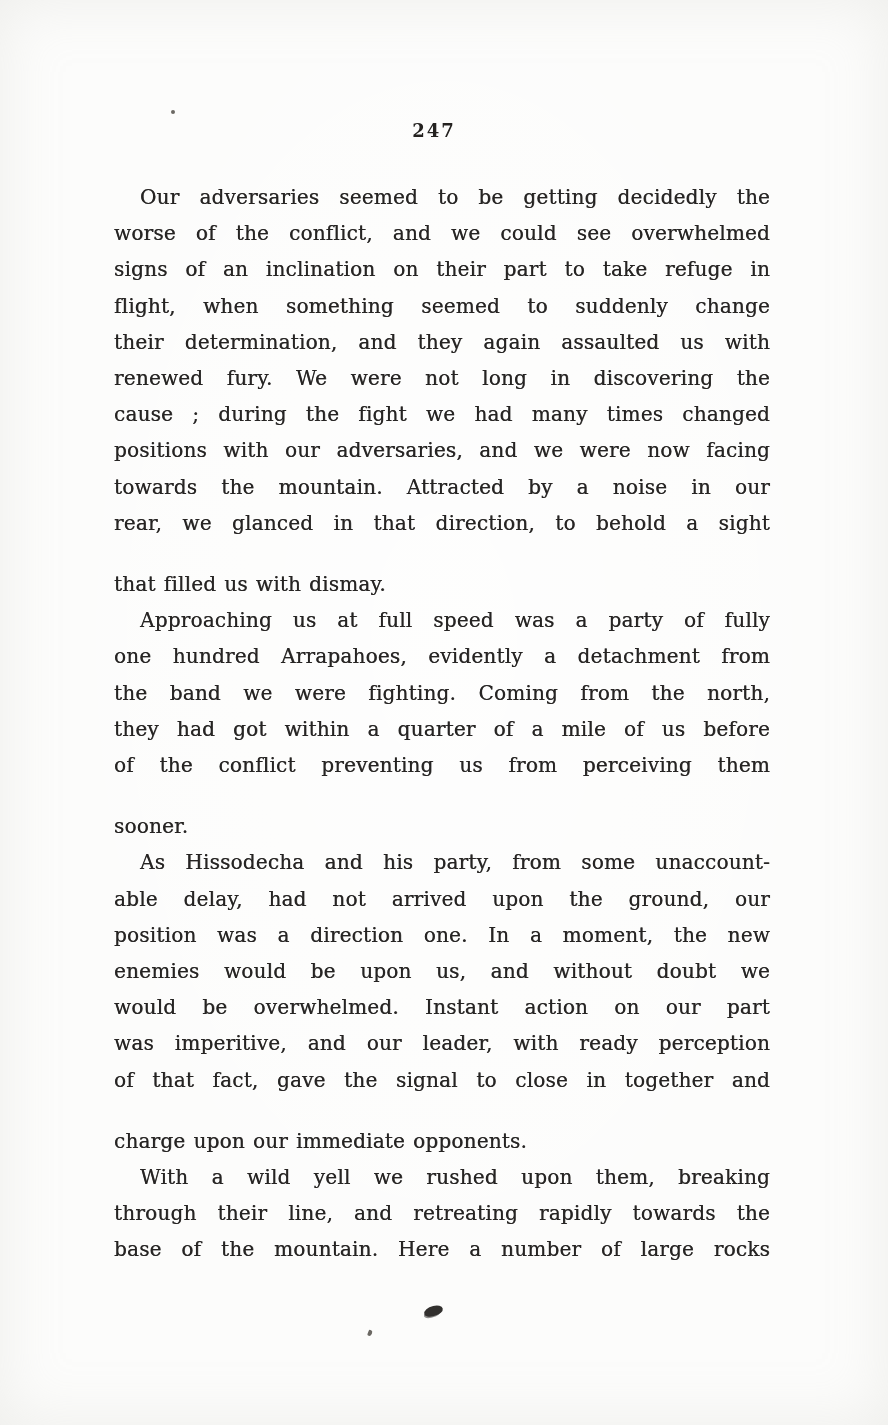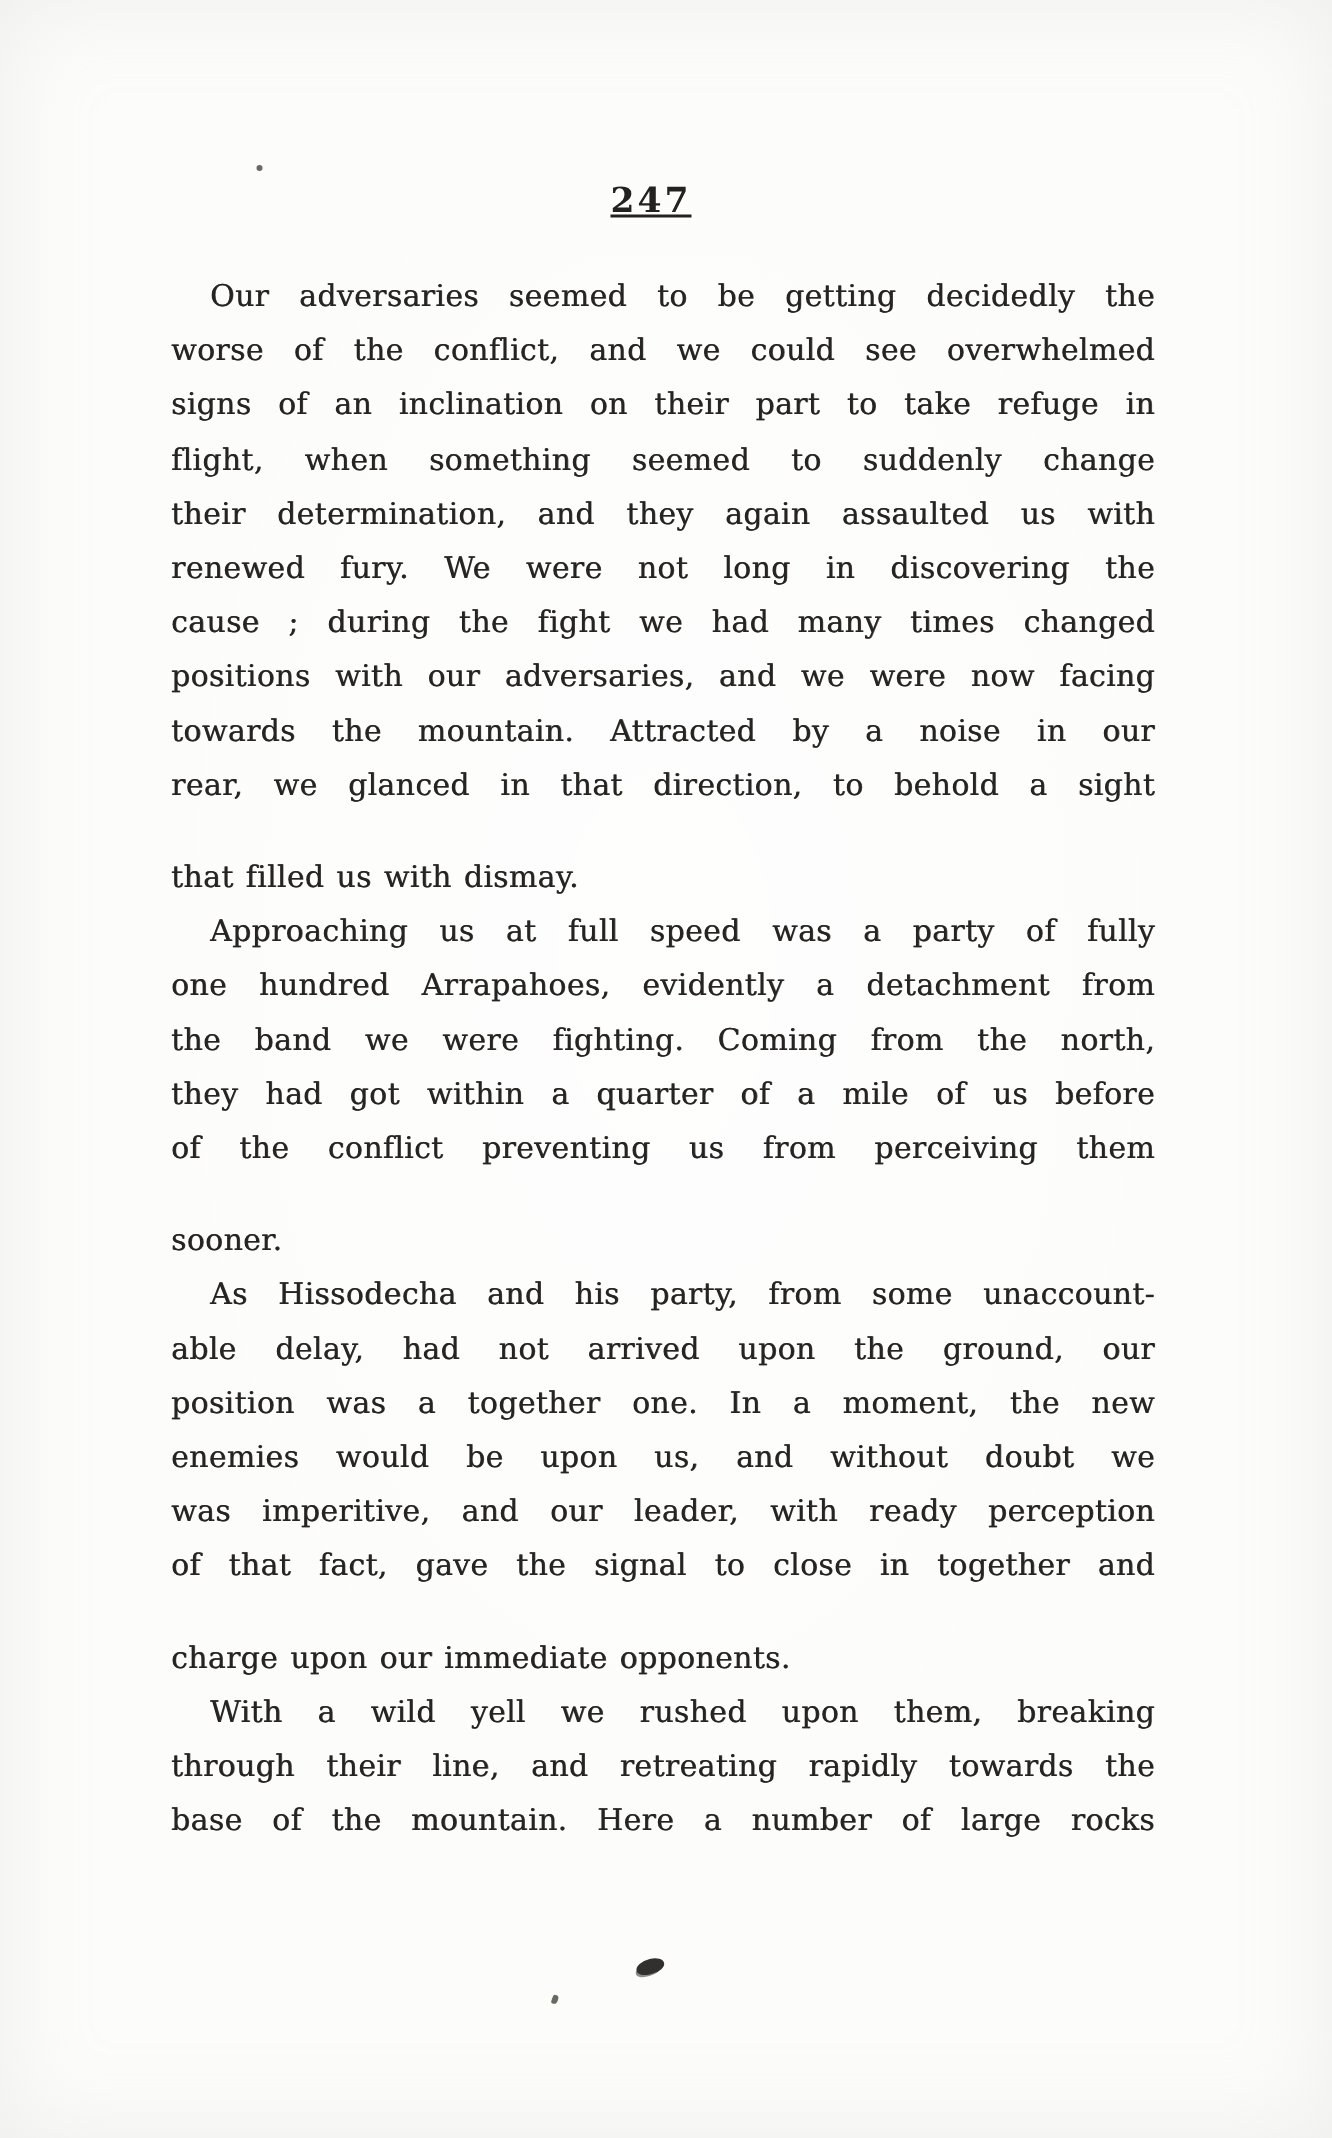--- a/index.html
+++ b/index.html
@@ -22,25 +22,24 @@
       radial-gradient(ellipse at 50% 45%, rgba(255,255,255,0.6) 0%, rgba(250,250,248,0) 70%),
       #fcfcfb;
     box-shadow: inset 0 0 60px rgba(200,198,190,0.25);
   }
   .page-number {
     position: absolute;
     top: 120px;
     left: 114px;
     width: 640px;
     text-align: center;
-    font-size: 23px;
+    font-size: 18px;
     font-weight: 700;
     letter-spacing: 2px;
     color: #242220;
-    text-decoration: underline;
   }
   .text-block {
     position: absolute;
     top: 179px;
     left: 114px;
     width: 656px;
     font-size: 20px;
     line-height: 36.2px;
     letter-spacing: 0.2px;
     word-spacing: 1.5px;
@@ -110,22 +109,23 @@
         <div class="line first">Approaching us at full speed was a party of fully</div>
         <div class="line">one hundred Arrapahoes, evidently a detachment from</div>
         <div class="line">the band we were fighting.  Coming from the north,</div>
         <div class="line">they had got within a quarter of a mile of us before</div>
         <div class="line">of the conflict preventing us from perceiving them</div>
         <div class="line last">sooner.</div>
       </div>
       <div class="paragraph">
         <div class="line first">As Hissodecha and his party, from some unaccount-</div>
         <div class="line">able delay, had not arrived upon the ground, our</div>
-        <div class="line">position was a together one.  In a moment, the new</div>
+        <div class="line">position was a direction one.  In a moment, the new</div>
         <div class="line">enemies would be upon us, and without doubt we</div>
+        <div class="line">would be overwhelmed.  Instant action on our part</div>
         <div class="line">was imperitive, and our leader, with ready perception</div>
         <div class="line">of that fact, gave the signal to close in together and</div>
         <div class="line last">charge upon our immediate opponents.</div>
       </div>
       <div class="paragraph">
         <div class="line first">With a wild yell we rushed upon them, breaking</div>
         <div class="line">through their line, and retreating rapidly towards the</div>
         <div class="line">base of the mountain.  Here a number of large rocks</div>
       </div>
     </div>

